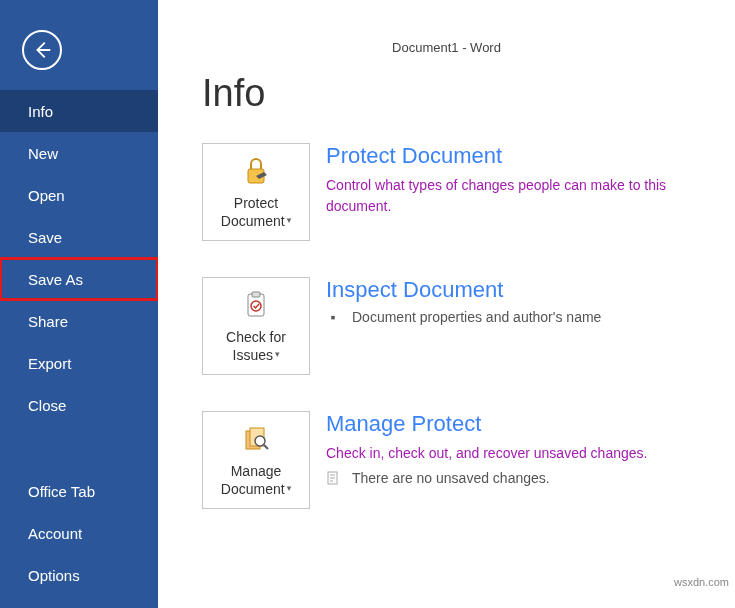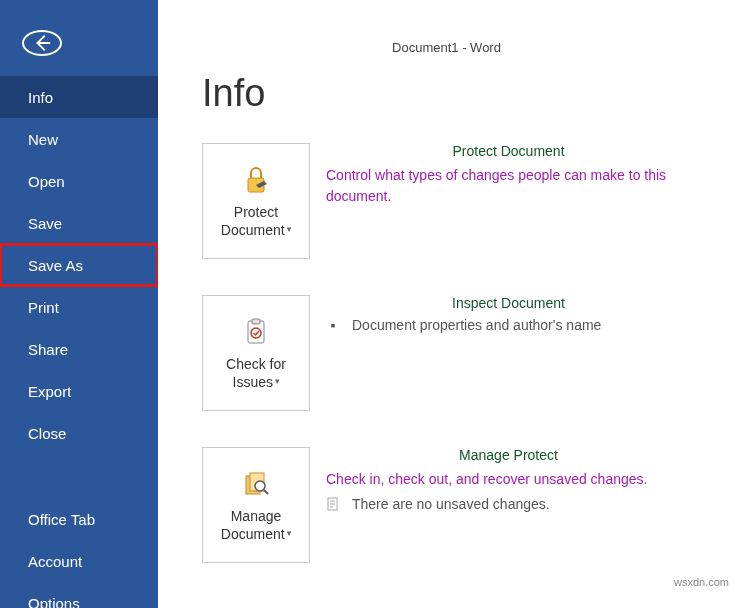--- a/index.html
+++ b/index.html
@@ -10,26 +10,26 @@
     .menu { list-style: none; }
     .menu-item { padding: 0 28px; height: 42px; display: flex; align-items: center; font-size: 15px; cursor: pointer; }
     .menu-item.active { background: #1e3f74; }
     .menu-item.highlight { outline: 3px solid #e01b1b; outline-offset: -2px; }
     .spacer { height: 44px; }
     .main { flex: 1; background: #fff; color: #333; }
     .titlebar { height: 30px; display: flex; align-items: center; justify-content: center; font-size: 13px; color: #444; margin-top: 32px; }
     .content { padding: 10px 44px 0 44px; }
     .page-title { font-size: 38px; font-weight: 300; color: #333; margin-bottom: 28px; }
     .section { display: flex; align-items: flex-start; margin-bottom: 36px; }
-    .tile { width: 108px; height: 116px; border: 1px solid #c7c7c7; display: flex; flex-direction: column; align-items: center; justify-content: center; cursor: pointer; font-size: 14px; color: #333; text-align: center; line-height: 1.3; padding: 6px; }
+    .tile { width: 108px; height: 98px; border: 1px solid #c7c7c7; display: flex; flex-direction: column; align-items: center; justify-content: center; cursor: pointer; font-size: 14px; color: #333; text-align: center; line-height: 1.3; padding: 6px; }
     .tile-icon { width: 34px; height: 34px; margin-bottom: 6px; display:flex; align-items:center; justify-content:center; }
     .tile-label { display: flex; align-items: center; gap: 2px; }
     .chevron-tiny { font-size: 9px; color: #666; }
     .section-body { margin-left: 16px; flex: 1; }
-    .section-title { font-size: 14px; color: #14532d; margin-bottom: 6px; text-align: center; }
+    .section-title { font-size: 22px; color: #3b82f6; margin-bottom: 6px; }
     .section-desc { font-size: 14px; color: #a21caf; line-height: 1.5; }
     .bullet-row { display: flex; align-items: center; gap: 12px; margin-top: 6px; font-size: 14px; color: #555; }
     .bullet-ico { width: 14px; height: 14px; display:inline-flex; align-items:center; justify-content:center; }
     .watermark { position: absolute; right: 6px; bottom: 20px; font-size: 11px; color: #888; }
   </style>
 </head>
 <body>
 
 <div class="sidebar">
   <div class="back-btn">
@@ -45,23 +45,20 @@
         <span>New</span>
       </li>
     <li class="menu-item">
         <span>Open</span>
       </li>
     <li class="menu-item">
         <span>Save</span>
       </li>
     <li class="menu-item highlight">
         <span>Save As</span>
-      </li>
-    <li class="menu-item">
-        <span>Print</span>
       </li>
     <li class="menu-item">
         <span>Share</span>
       </li>
     <li class="menu-item">
         <span>Export</span>
       </li>
     <li class="menu-item">
         <span>Close</span>
       </li>

